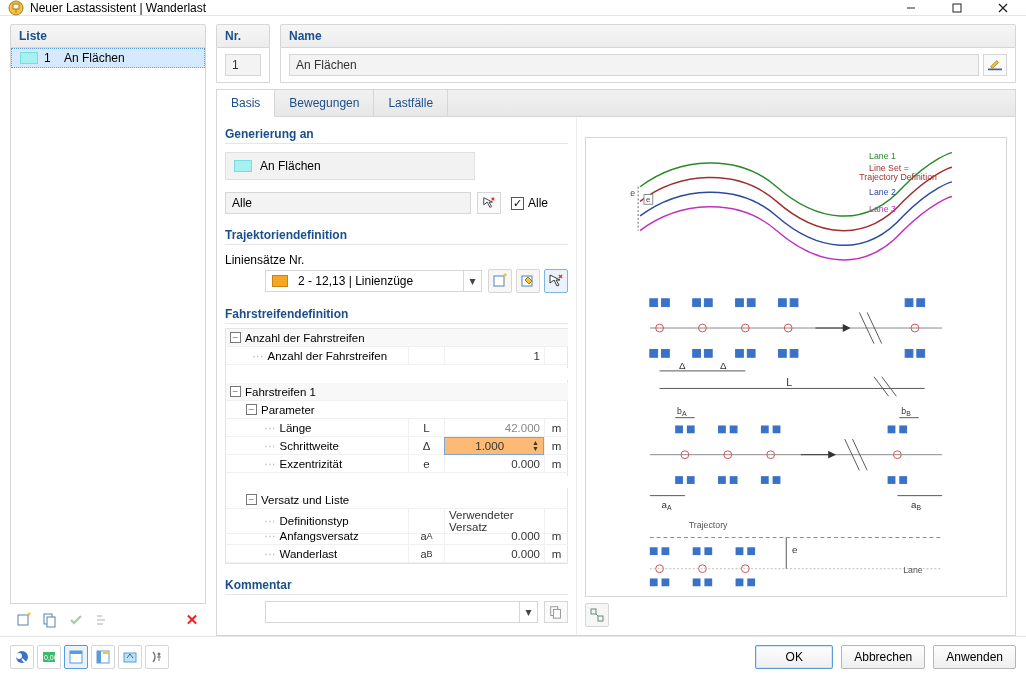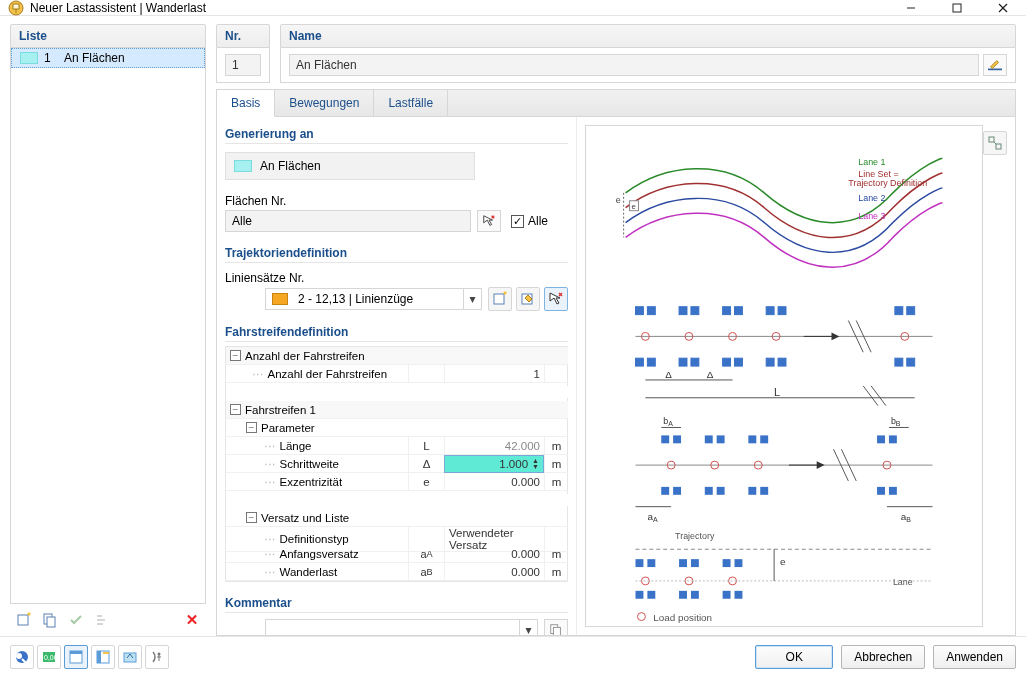--- a/index.html
+++ b/index.html
@@ -163,21 +163,21 @@
     padding: 6px 8px 8px 8px;
     display:flex;
     flex-direction:column;
     gap: 10px;
     overflow:auto;
     border-right:1px solid #ececec;
   }
   .right-col {
     flex:1;
     padding: 8px;
-    display:flex; 
+    display:flex; flex-direction:column;margin-top:12px;
   }
 
   .section-title {
     color:#1b4f8b; font-weight: 600;
     padding: 4px 0 2px 0;
     border-bottom:1px solid #e5e5e5;
   }
 
   .gen-box {
     display:flex; align-items:center; gap:8px;
@@ -235,24 +235,25 @@
   .tt-row > div { border-bottom:1px solid #f0f0f0; padding:0 4px; height:100%; display:flex; align-items:center;}
   .tt-row .c2 { border-left:1px solid #f0f0f0; justify-content:center; color:#333;}
   .tt-row .c3 { border-left:1px solid #f0f0f0; justify-content:flex-end; color:#333;}
   .tt-row .c4 { border-left:1px solid #f0f0f0; justify-content:center; color:#333;}
   .tt-label { display:flex; align-items:center; gap:4px;}
   .tt-toggle { width:11px; height:11px; border:1px solid #777; color:#777; display:inline-flex; align-items:center; justify-content:center; font-size:10px; line-height:1; background:#fff;}
   .tt-dotline { color:#bbb; }
   .tt-subhead { background:#f8f8f8;}
   .spinner-cell {
     border:1px solid #7aa7d6 !important;
-    background:#5eead4;
+    background:#fdba74;
     height:18px;
     display:flex; align-items:center; justify-content:flex-end;
     padding:0 2px;
+    gap:24px;
   }
   .spinner-arrows { display:flex; flex-direction:column; margin-left:4px;}
   .spinner-arrows span { font-size:7px; line-height:6px; color:#333;}
 
   .kommentar-row { display:flex; align-items:center; gap:6px; }
   .kommentar-combo { flex:1; }
   .copy-btn {
     width:24px; height:22px; border:1px solid #d6d6d6;
     display:flex; align-items:center; justify-content:center;
     background:#fafafa;
@@ -396,21 +397,20 @@
         <div class="left-col">
 
           <div>
             <div class="section-title">Generierung an</div>
             <div style="height:8px"></div>
             <div class="gen-box">
               <span class="swatch-cyan"></span>
               <span>An Flächen</span>
             </div>
             <div style="height:12px"></div>
-            <div class="label-row">Flächen Nr.</div>
             <div class="input-row">
               <div class="text-input flaechen-input">Alle</div>
               <div class="pick-btn">
                 <svg viewBox="0 0 16 16" width="14" height="14">
                     <path d="M2 2 L2 10 L6 7 L9 13 L11 12 L8 7 L12 7 Z" fill="#fff" stroke="#333"></path>
                     <line x1="11" y1="2" x2="14" y2="5" stroke="#d33" stroke-width="1.4"></line>
                     <line x1="14" y1="2" x2="11" y2="5" stroke="#d33" stroke-width="1.4"></line>
                   </svg>
               </div>
               <div class="checkbox-row">

